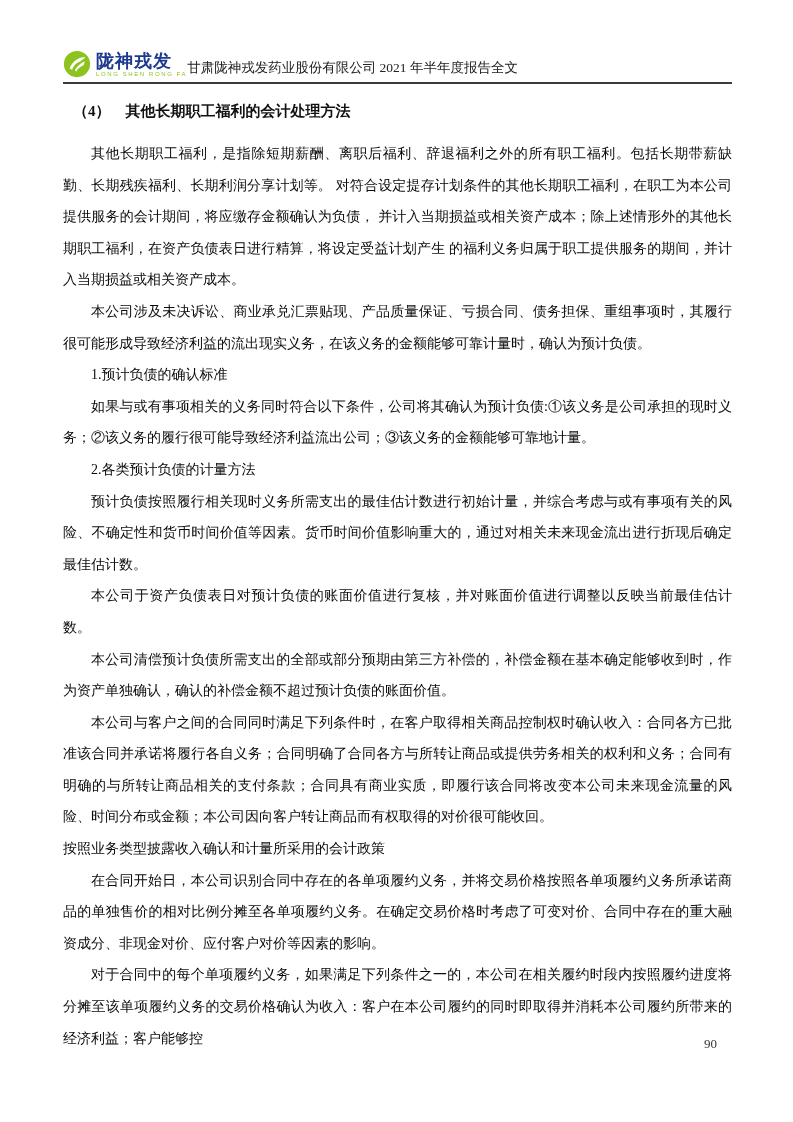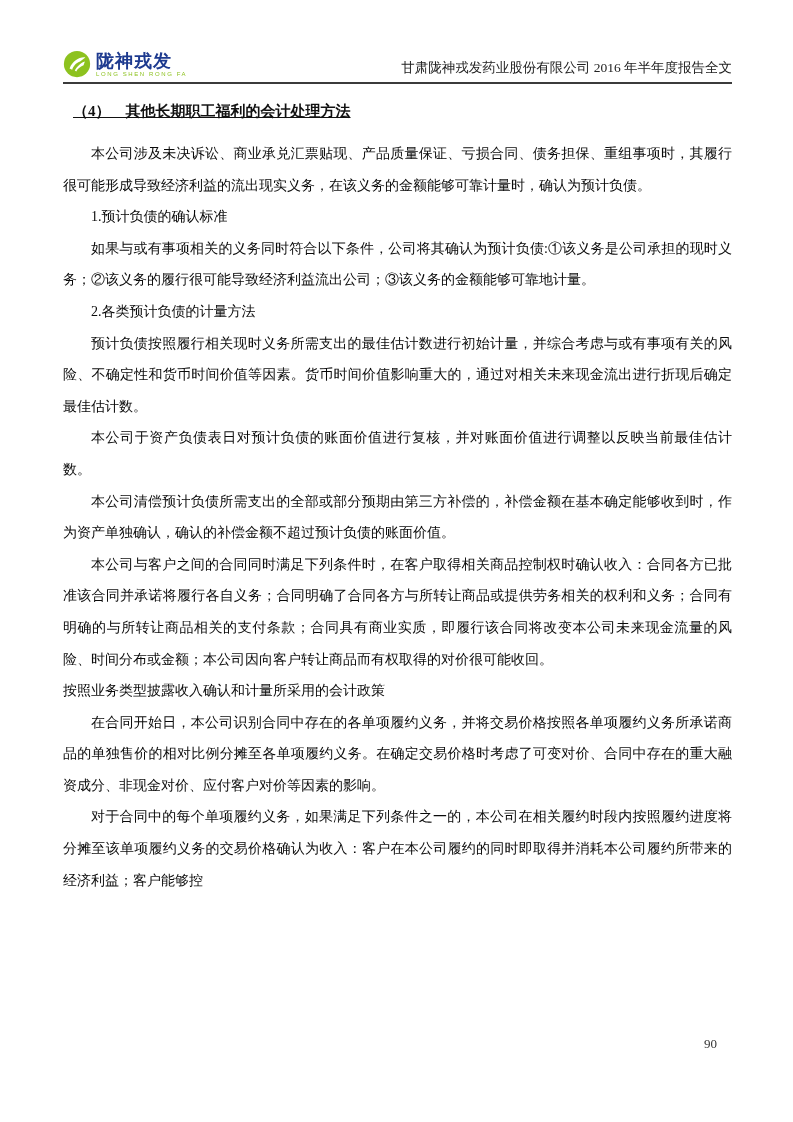--- a/index.html
+++ b/index.html
@@ -13,21 +13,20 @@
     overflow:hidden;
     box-sizing:border-box;
   }
   .header{
     position:absolute;
     left:63px;right:61px;top:40px;
     height:38px;
     border-bottom:2px solid #3b3b3b;
     display:flex;
     align-items:flex-end;
-    justify-content:space-between;
     padding-bottom:4px;
   }
   .logo{display:flex;align-items:center;gap:5px;}
   .logo-mark{width:28px;height:28px;flex:0 0 auto;}
   .logo-textwrap{display:flex;flex-direction:column;line-height:1;}
   .logo-cn{
     font-weight:bold;
     font-size:18px;
     color:#1d3a8f;
     letter-spacing:1px;
@@ -47,21 +46,20 @@
     white-space:nowrap;
   }
   .content{
     position:absolute;
     left:63px;right:61px;top:82px;
   }
   .h-sub{
     font-weight:bold;
     font-size:15px;
     margin:20px 0 17px 10px;
-    text-decoration:underline;
   }
   .h-num{
     font-weight:bold;
     font-size:15.5px;
     margin:23px 0 20px 0;
   }
   .para{
     font-size:14px;
     line-height:31.6px;
     text-align:justify;
@@ -91,25 +89,26 @@
           <circle cx="16" cy="16" r="15" fill="#8dc21f"></circle>
           <path d="M7.5 21 C11 12.5, 19 7.5, 25.5 8.5 L19.5 13 C15.5 14.2, 11.8 17.8, 10.5 22.5 Z" fill="#ffffff"></path>
           <path d="M13.5 23.5 C16 18.5, 20.5 14.5, 25 13 L23.5 17.5 C19.5 19.2, 16.5 21.5, 15.2 24.5 Z" fill="#ffffff"></path>
         </svg>
       </span>
       <span class="logo-textwrap">
         <span class="logo-cn">陇神戎发</span>
         <span class="logo-en">LONG SHEN RONG FA</span>
       </span>
     </div>
-    <div class="header-title">甘肃陇神戎发药业股份有限公司 2016 年半年度报告全文</div>
+    <div class="header-title">甘肃陇神戎发药业股份有限公司 2021 年半年度报告全文</div>
   </div>
 
   <div class="content">
     <div class="h-sub">（4）　其他长期职工福利的会计处理方法</div>
+    <p class="para">其他长期职工福利，是指除短期薪酬、离职后福利、辞退福利之外的所有职工福利。包括长期带薪缺勤、长期残疾福利、长期利润分享计划等。 对符合设定提存计划条件的其他长期职工福利，在职工为本公司提供服务的会计期间，将应缴存金额确认为负债， 并计入当期损益或相关资产成本；除上述情形外的其他长期职工福利，在资产负债表日进行精算，将设定受益计划产生 的福利义务归属于职工提供服务的期间，并计入当期损益或相关资产成本。</p>
     <p class="para">本公司涉及未决诉讼、商业承兑汇票贴现、产品质量保证、亏损合同、债务担保、重组事项时，其履行很可能形成导致经济利益的流出现实义务，在该义务的金额能够可靠计量时，确认为预计负债。</p>
     <p class="para">1.预计负债的确认标准</p>
     <p class="para">如果与或有事项相关的义务同时符合以下条件，公司将其确认为预计负债:①该义务是公司承担的现时义务；②该义务的履行很可能导致经济利益流出公司；③该义务的金额能够可靠地计量。</p>
     <p class="para">2.各类预计负债的计量方法</p>
     <p class="para">预计负债按照履行相关现时义务所需支出的最佳估计数进行初始计量，并综合考虑与或有事项有关的风险、不确定性和货币时间价值等因素。货币时间价值影响重大的，通过对相关未来现金流出进行折现后确定最佳估计数。</p>
     <p class="para">本公司于资产负债表日对预计负债的账面价值进行复核，并对账面价值进行调整以反映当前最佳估计数。</p>
     <p class="para">本公司清偿预计负债所需支出的全部或部分预期由第三方补偿的，补偿金额在基本确定能够收到时，作为资产单独确认，确认的补偿金额不超过预计负债的账面价值。</p>
     <p class="para">本公司与客户之间的合同同时满足下列条件时，在客户取得相关商品控制权时确认收入：合同各方已批准该合同并承诺将履行各自义务；合同明确了合同各方与所转让商品或提供劳务相关的权利和义务；合同有明确的与所转让商品相关的支付条款；合同具有商业实质，即履行该合同将改变本公司未来现金流量的风险、时间分布或金额；本公司因向客户转让商品而有权取得的对价很可能收回。</p>
     <p class="para noindent">按照业务类型披露收入确认和计量所采用的会计政策</p>
     <p class="para">在合同开始日，本公司识别合同中存在的各单项履约义务，并将交易价格按照各单项履约义务所承诺商品的单独售价的相对比例分摊至各单项履约义务。在确定交易价格时考虑了可变对价、合同中存在的重大融资成分、非现金对价、应付客户对价等因素的影响。</p>

